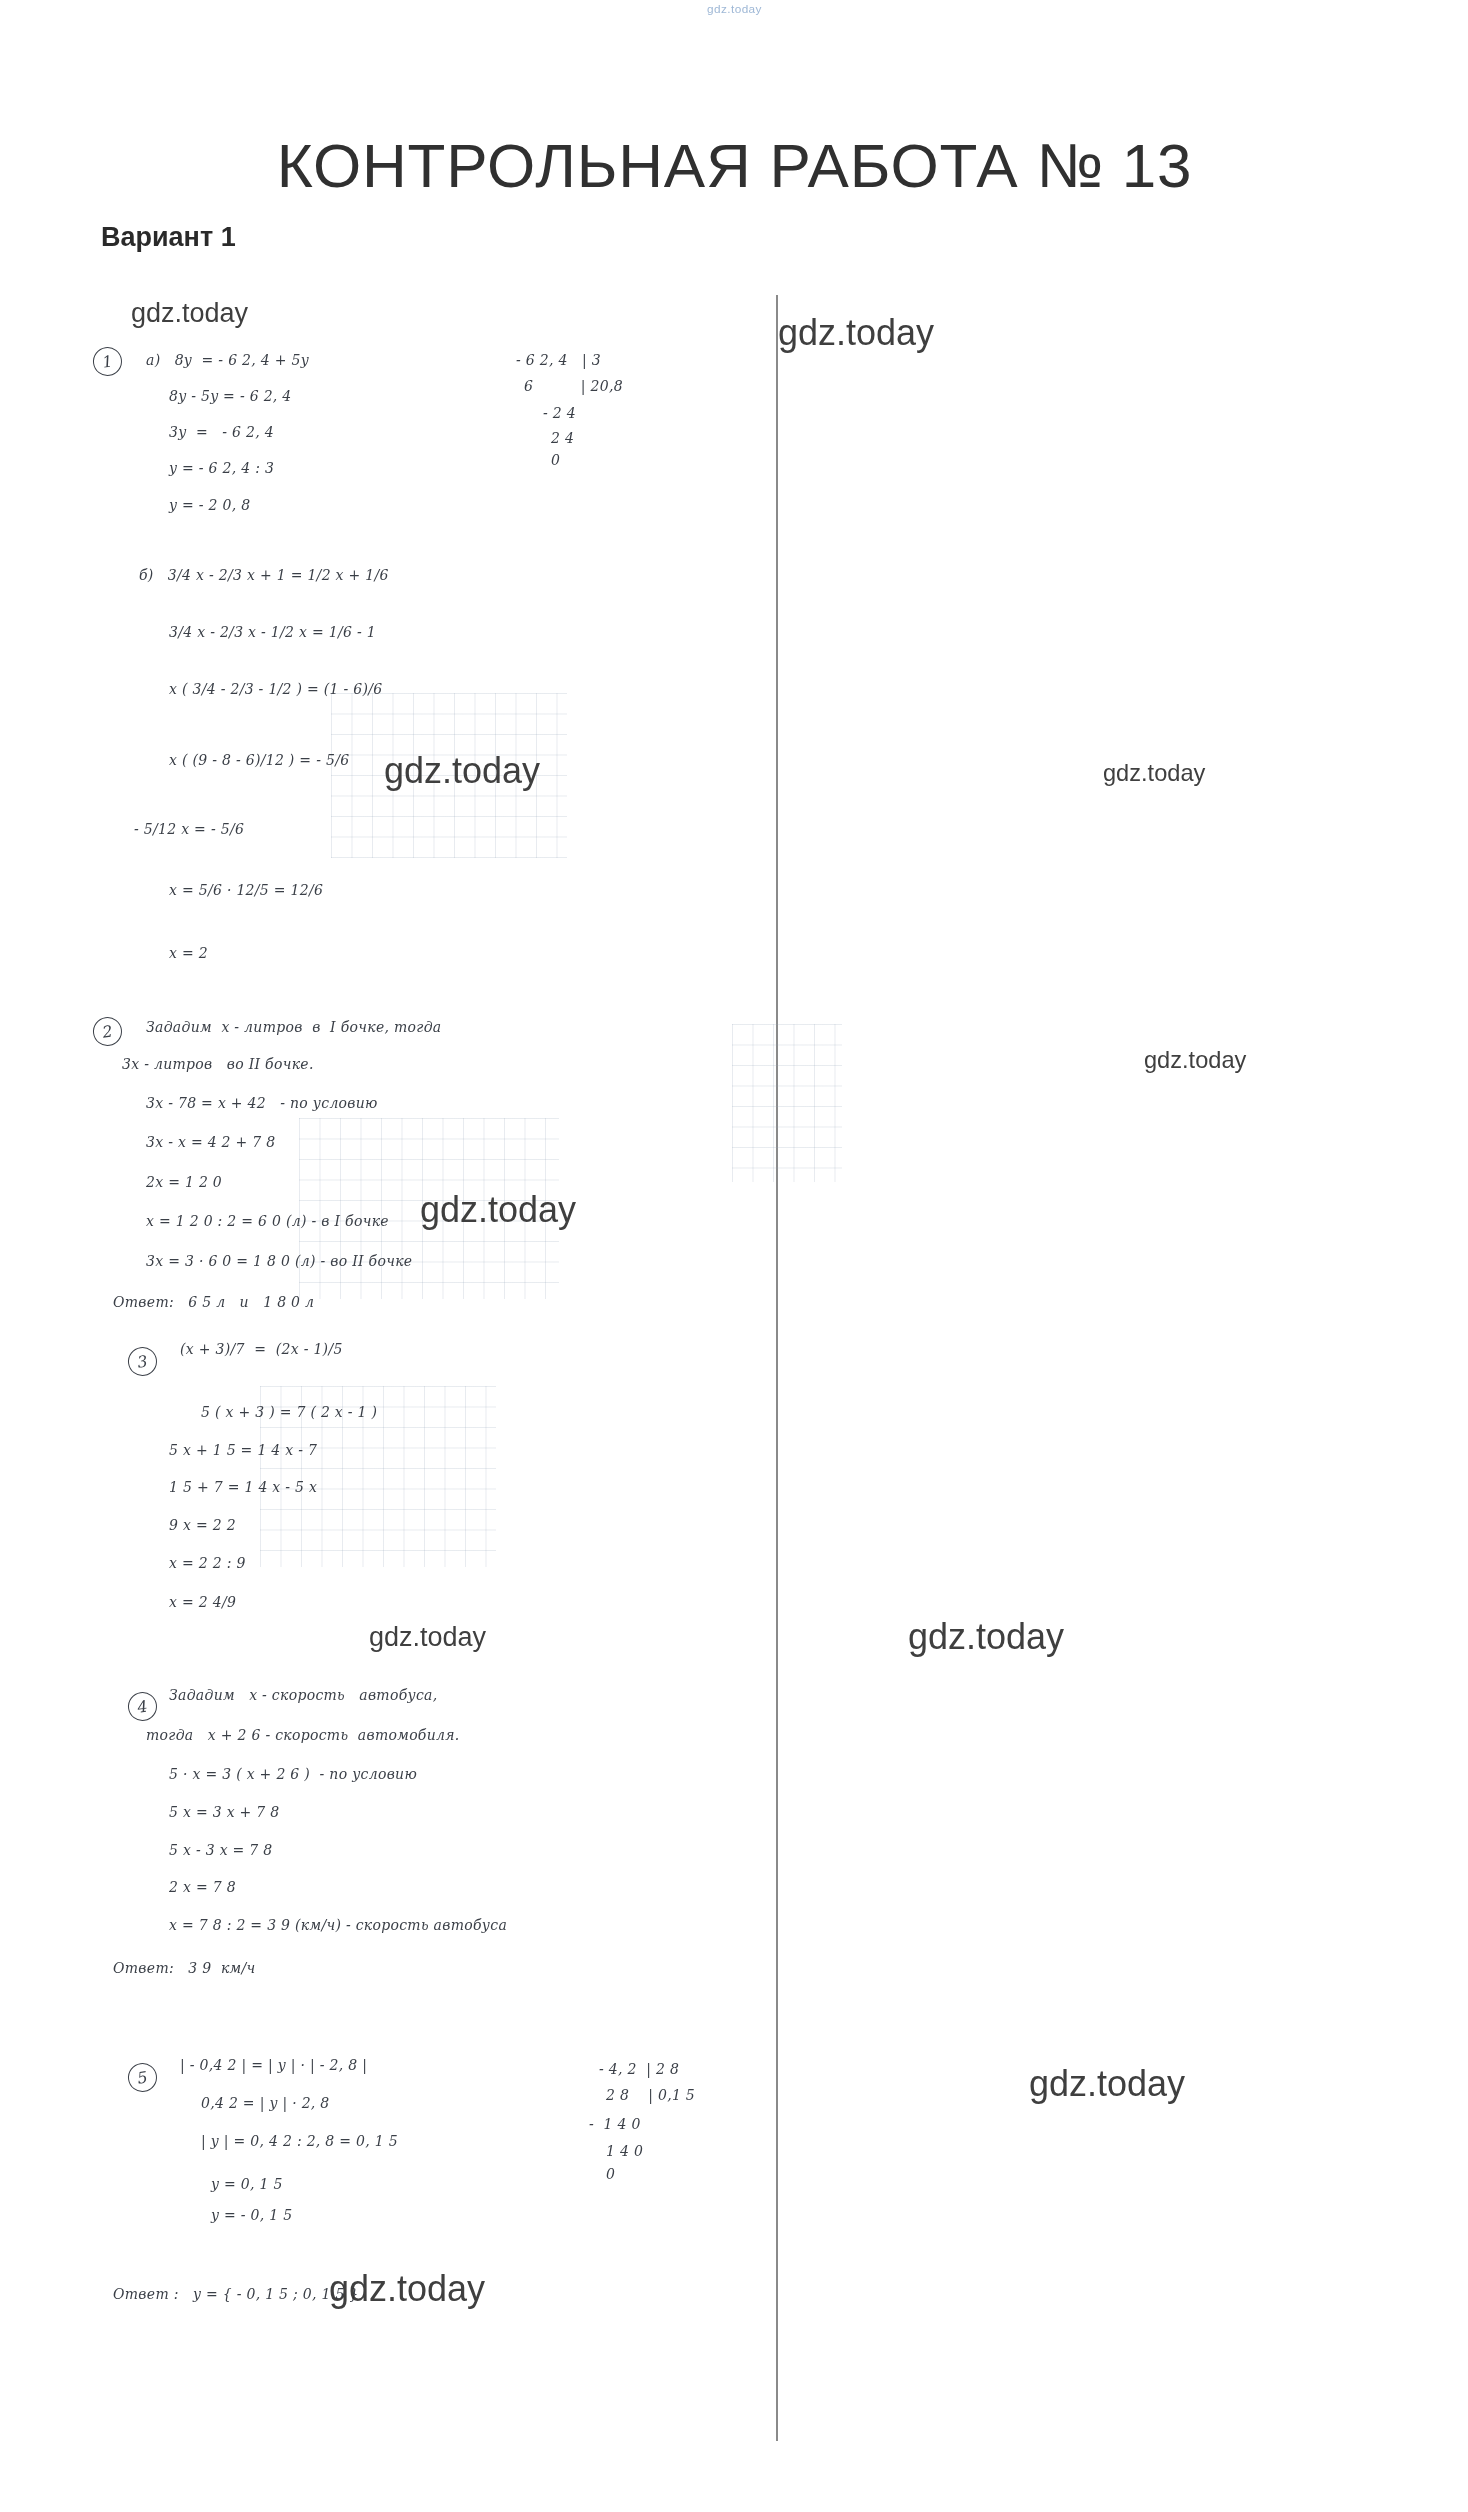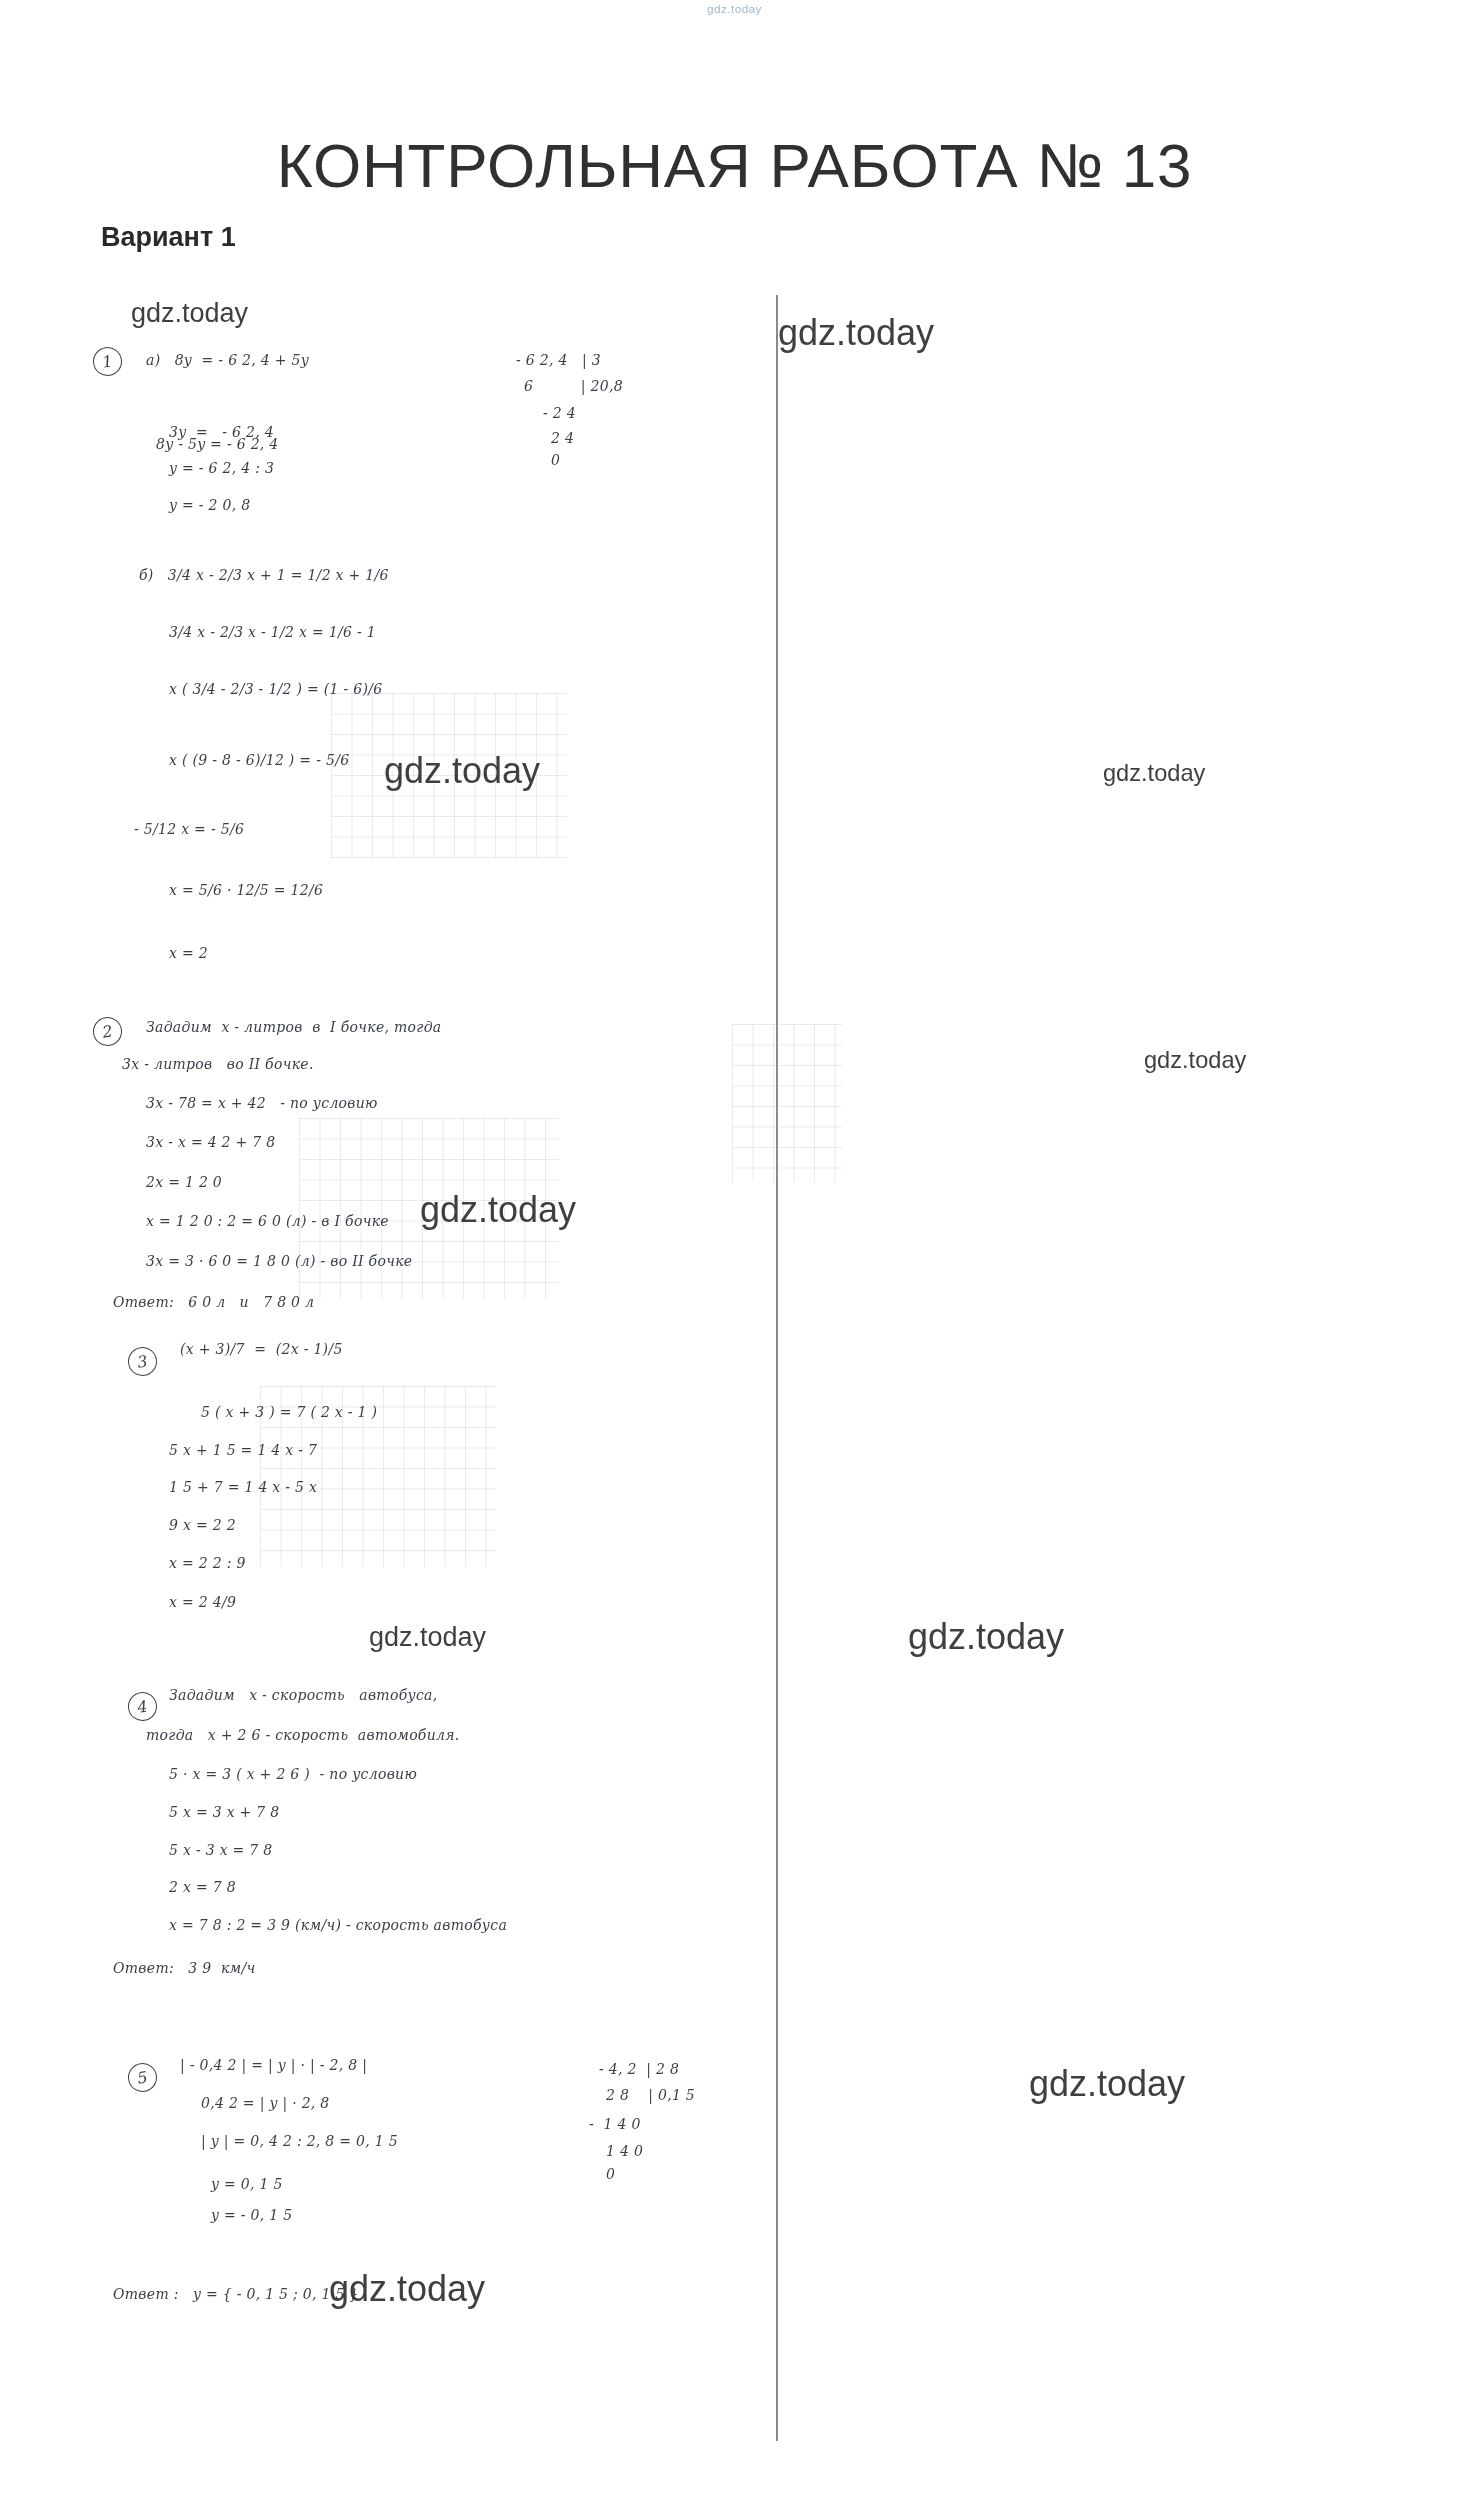--- a/index.html
+++ b/index.html
@@ -119,21 +119,21 @@
 <div id="grid-layer">
     <div class="grid-patch" style="left: 331px; top: 693px; width: 236px; height: 165px;"></div>
     <div class="grid-patch" style="left: 299px; top: 1118px; width: 260px; height: 181px;"></div>
     <div class="grid-patch" style="left: 260px; top: 1386px; width: 236px; height: 181px;"></div>
     <div class="grid-patch" style="left: 732px; top: 1024px; width: 110px; height: 158px;"></div>
   </div>
 
 <div id="solutions-layer">
     <div class="num-circle" style="left: 93px; top: 347px;">1</div>
     <div class="hw" style="left: 146px; top: 350px;">а)   8y  = - 6 2, 4 + 5y</div>
-    <div class="hw" style="left: 156px; top: 386px; margin-top: 48px;">8y - 5y = - 6 2, 4</div>
+    <div class="hw" style="left: 169px; top: 386px;">8y - 5y = - 6 2, 4</div>
     <div class="hw" style="left: 169px; top: 422px;">3y  =   - 6 2, 4</div>
     <div class="hw" style="left: 169px; top: 458px;">y = - 6 2, 4 : 3</div>
     <div class="hw" style="left: 169px; top: 495px;">y = - 2 0, 8</div>
     <div class="hw" style="left: 516px; top: 350px;">- 6 2, 4   | 3</div>
     <div class="hw" style="left: 524px; top: 376px;">6          | 20,8</div>
     <div class="hw" style="left: 543px; top: 403px;">- 2 4</div>
     <div class="hw" style="left: 551px; top: 428px;">2 4</div>
     <div class="hw" style="left: 551px; top: 450px;">0</div>
     <div class="hw" style="left: 139px; top: 565px;">б)   3/4 x - 2/3 x + 1 = 1/2 x + 1/6</div>
     <div class="hw" style="left: 169px; top: 622px;">3/4 x - 2/3 x - 1/2 x = 1/6 - 1</div>
@@ -143,21 +143,21 @@
     <div class="hw" style="left: 169px; top: 880px;">x = 5/6 · 12/5 = 12/6</div>
     <div class="hw" style="left: 169px; top: 943px;">x = 2</div>
     <div class="num-circle" style="left: 93px; top: 1017px;">2</div>
     <div class="hw" style="left: 146px; top: 1017px;">Зададим  x - литров  в  I бочке, тогда</div>
     <div class="hw" style="left: 122px; top: 1054px;">3x - литров   во II бочке.</div>
     <div class="hw" style="left: 146px; top: 1093px;">3x - 78 = x + 42   - по условию</div>
     <div class="hw" style="left: 146px; top: 1132px;">3x - x = 4 2 + 7 8</div>
     <div class="hw" style="left: 146px; top: 1172px;">2x = 1 2 0</div>
     <div class="hw" style="left: 146px; top: 1211px;">x = 1 2 0 : 2 = 6 0 (л) - в I бочке</div>
     <div class="hw" style="left: 146px; top: 1251px;">3x = 3 · 6 0 = 1 8 0 (л) - во II бочке</div>
-    <div class="hw" style="left: 113px; top: 1292px;">Ответ:   6 0 л   и   7 8 0 л</div>
+    <div class="hw" style="left: 113px; top: 1292px;">Ответ:   6 5 л   и   1 8 0 л</div>
     <div class="num-circle" style="left: 128px; top: 1347px;">3</div>
     <div class="hw" style="left: 180px; top: 1339px;">(x + 3)/7  =  (2x - 1)/5</div>
     <div class="hw" style="left: 169px; top: 1402px; margin-left: 32px;">5 ( x + 3 ) = 7 ( 2 x - 1 )</div>
     <div class="hw" style="left: 169px; top: 1440px;">5 x + 1 5 = 1 4 x - 7</div>
     <div class="hw" style="left: 169px; top: 1477px; text-align: center;">1 5 + 7 = 1 4 x - 5 x</div>
     <div class="hw" style="left: 169px; top: 1515px;">9 x = 2 2</div>
     <div class="hw" style="left: 169px; top: 1553px;">x = 2 2 : 9</div>
     <div class="hw" style="left: 169px; top: 1592px;">x = 2 4/9</div>
     <div class="num-circle" style="left: 128px; top: 1692px;">4</div>
     <div class="hw" style="left: 169px; top: 1685px;">Зададим   x - скорость   автобуса,</div>

